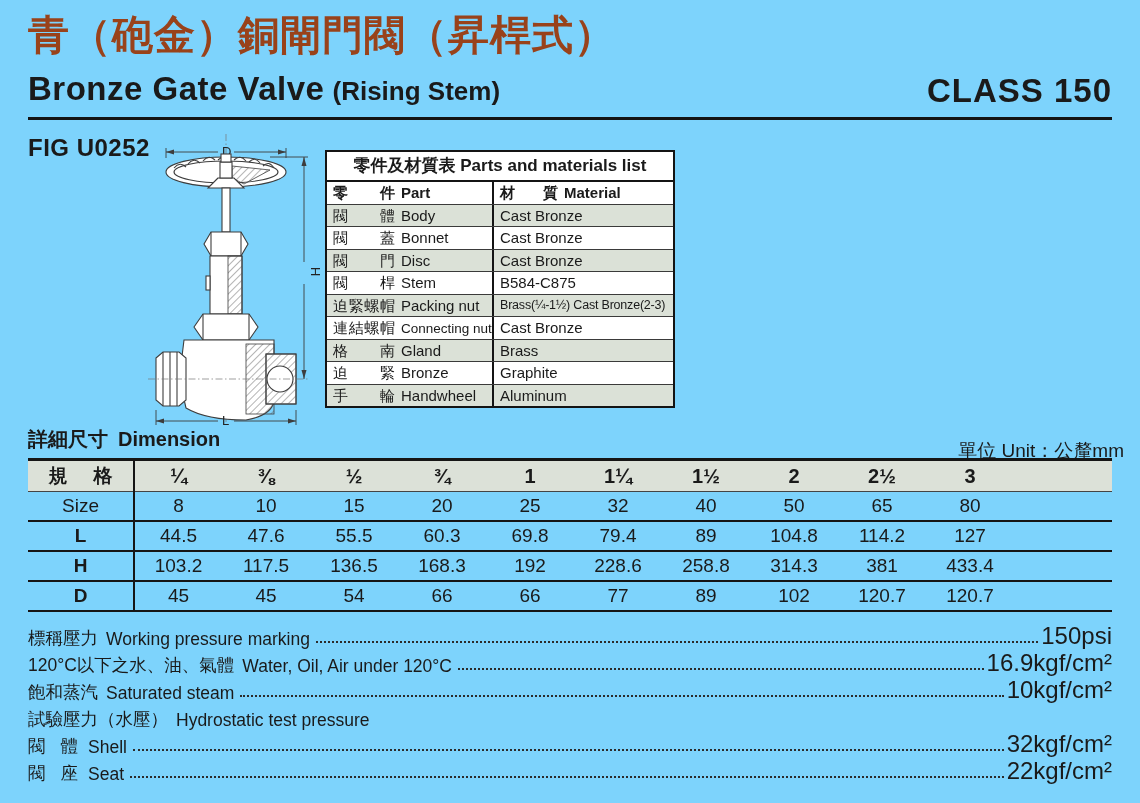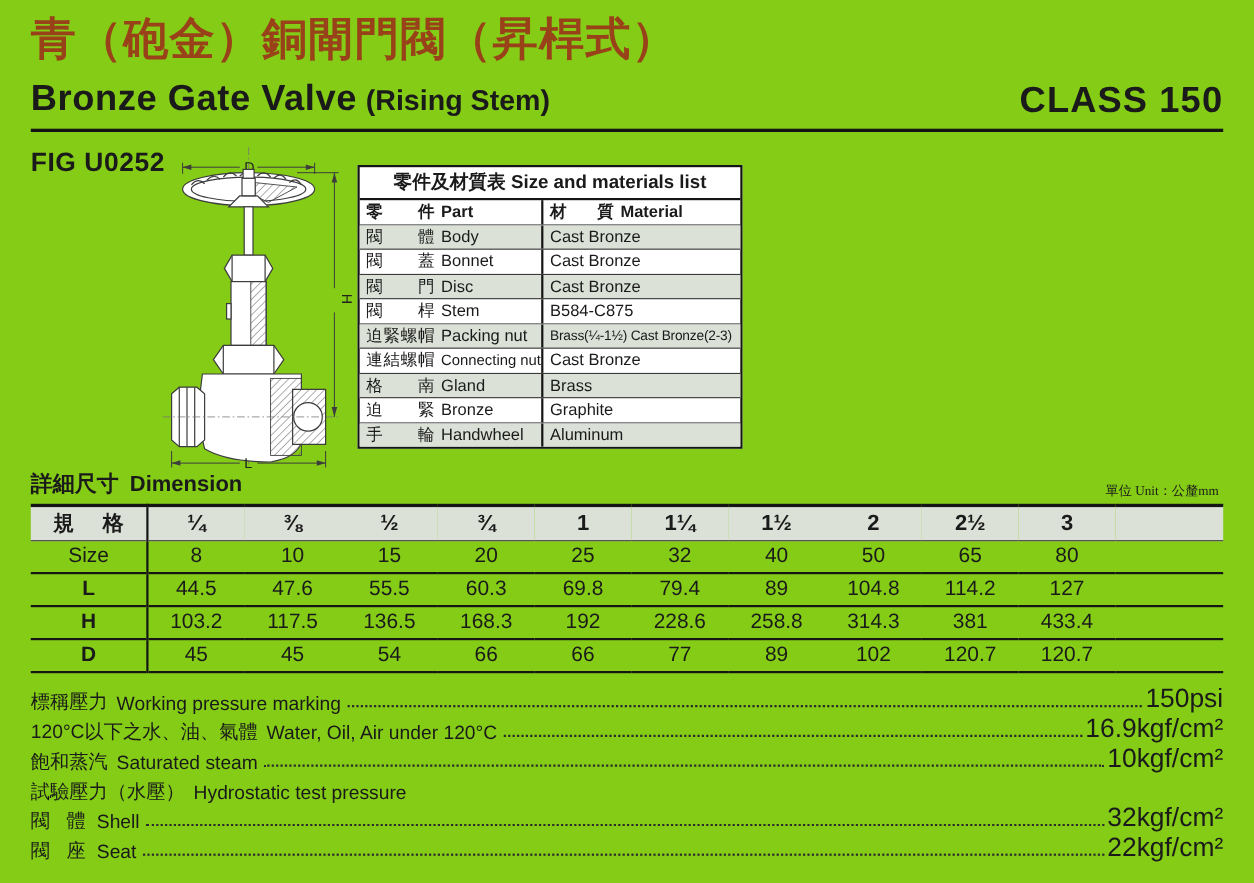--- a/index.html
+++ b/index.html
@@ -1,18 +1,18 @@
 <!DOCTYPE html>
 <html><head>
 <meta charset="utf-8">
 <style>
   html,body { margin:0; padding:0; }
   .page {
     position:relative; width:1140px; height:803px;
-    background:#84cc16; color:#1a1a1a; overflow:hidden;
+    background:#7dd3fc; color:#1a1a1a; overflow:hidden;
     font-family:"Liberation Sans","DejaVu Sans",sans-serif;
   }
   
   .title-zh {
     position:absolute; left:28px; top:8px;
     font-size:41px; font-weight:bold; color:#99421a; letter-spacing:1px;
     white-space:nowrap;
   }
   .title-en-row { position:absolute; left:28px; top:70px; white-space:nowrap; }
   .title-en { font-size:33px; font-weight:bold; letter-spacing:0.5px; }
@@ -40,21 +40,21 @@
   .p-cell-part { padding:0 4px 0 6px; border-right:2px solid #141414; white-space:nowrap; overflow:hidden; }
   .p-cell-mat  { padding:0 4px 0 6px; white-space:nowrap; overflow:hidden; font-size:15px; }
   .p-zh { display:inline-block; width:62px; text-align:justify; text-align-last:justify; font-size:15px; vertical-align:top; }
   .p-en { font-size:15px; margin-left:6px; }
   .p-row.head .p-zh { width:62px; }
   .small { font-size:12.5px !important; letter-spacing:-0.2px; }
 
   
   .dim-heading { position:absolute; left:28px; top:426px; font-size:20px; font-weight:bold; }
   .dim-heading .en { margin-left:10px; }
-  .unit-label { position:absolute; right:32px; top:438px; font-size:12px;font-family:Liberation Serif, serif; }
+  .unit-label { position:absolute; right:16px; top:438px; font-size:19px; }
   .dim-table { position:absolute; left:28px; top:458px; border-collapse:collapse; table-layout:fixed; width:1084px; }
   .dim-table td { text-align:center; padding:0; font-size:19px; vertical-align:middle; }
   .dim-table td.lbl { font-weight:bold; border-right:2.5px solid #151515; font-size:19px; }
   tr.r-spec { background:#dce1d8; border-top:3px solid #151515; border-bottom:1px solid #444; height:32px; }
   tr.r-spec td { font-weight:bold; font-size:20px; }
   tr.r-size { border-bottom:2.5px solid #151515; height:29px; }
   tr.r-size td.lbl { font-size:19px; }
   tr.r-l { border-bottom:2px solid #151515; height:30px; }
   tr.r-h { border-bottom:2px solid #151515; height:30px; }
   tr.r-d { border-bottom:2.5px solid #151515; height:30px; }
@@ -151,21 +151,21 @@
     <line class="dim" x1="8" y1="284" x2="8" y2="299"></line>
     <line class="dim" x1="148" y1="284" x2="148" y2="299"></line>
     <line class="dim" x1="8" y1="295" x2="70" y2="295"></line>
     <line class="dim" x1="86" y1="295" x2="148" y2="295"></line>
     <polygon points="8,295 16,292.5 16,297.5" fill="#3d3d3d"></polygon>
     <polygon points="148,295 140,292.5 140,297.5" fill="#3d3d3d"></polygon>
     <text class="dimtxt" x="74" y="299">L</text>
   </svg>
 
   <div class="parts">
-    <div class="parts-title">零件及材質表 Size and materials list</div>
+    <div class="parts-title">零件及材質表 Parts and materials list</div>
     <div class="p-row head">
       <div class="p-cell-part"><span class="p-zh">零件</span><span class="p-en">Part</span></div>
       <div class="p-cell-mat"><span class="p-zh" style="width:58px">材質</span><span class="p-en" style="font-weight:bold">Material</span></div>
     </div>
     <div class="p-row shade">
       <div class="p-cell-part"><span class="p-zh">閥體</span><span class="p-en">Body</span></div>
       <div class="p-cell-mat">Cast Bronze</div>
     </div>
     <div class="p-row">
       <div class="p-cell-part"><span class="p-zh">閥蓋</span><span class="p-en">Bonnet</span></div>

